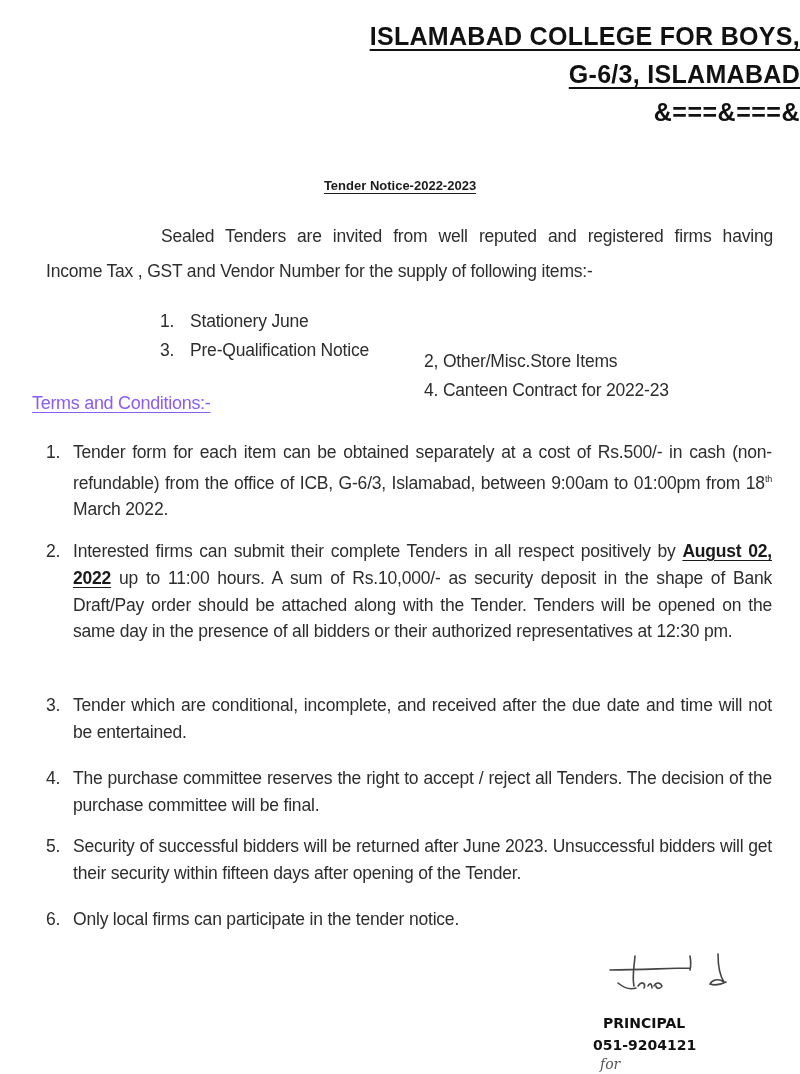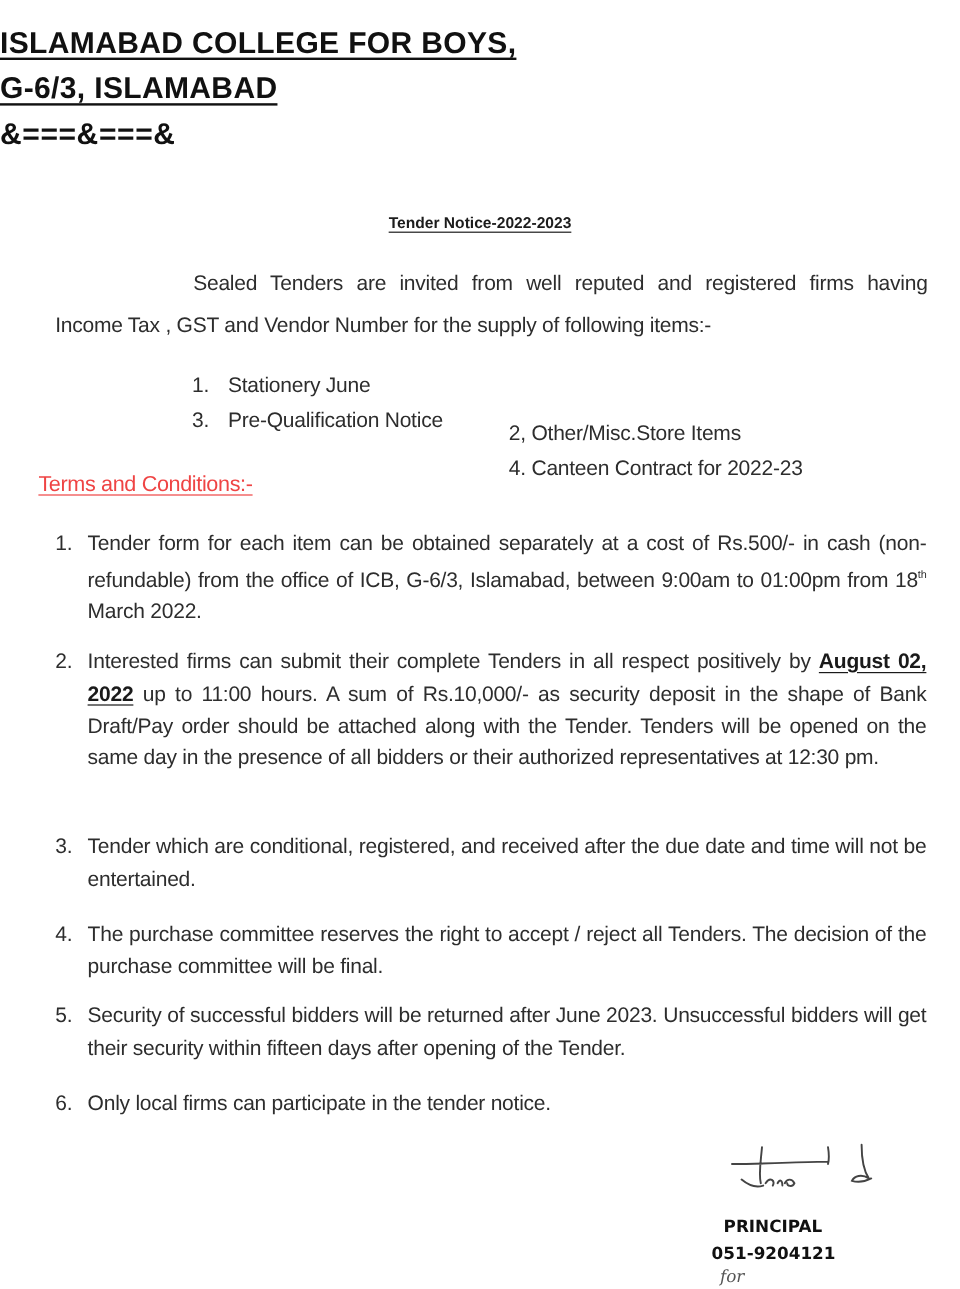--- a/index.html
+++ b/index.html
@@ -1,35 +1,35 @@
 <!DOCTYPE html>
 <html><head>
 <meta charset="utf-8">
 <style>
   html, body { margin: 0; padding: 0; background: #ffffff; }
   body { width: 800px; height: 1074px; position: relative; overflow: hidden; color: #2a2a2a;
          font-family: "Liberation Sans", sans-serif; }
-  .header { position: absolute; left: 0; width: 800px; text-align: left; font-weight: bold; color: #111;
+  .header { position: absolute; left: 0; width: 800px; text-align: right; font-weight: bold; color: #111;
             font-family: "Liberation Sans", sans-serif; }
   .h1 { top: 22px; font-size: 25px; letter-spacing: 0.3px; }
   .h2 { top: 60px; font-size: 25px; letter-spacing: 0.3px; }
   .h3 { top: 98px; font-size: 25px; letter-spacing: 0.5px; }
   .u { text-decoration: underline; text-decoration-thickness: 2px; text-underline-offset: 4px; }
   .title { position: absolute; top: 178px; left: 0; width: 800px; text-align: center; font-size: 13px;
            color: #1c1c1c; }
   .title span { text-decoration: underline; text-underline-offset: 3px; font-weight: 600; }
   .intro { position: absolute; left: 46px; width: 727px; font-size: 17.5px; color: #2d2d2d; letter-spacing: -0.2px;}
   .intro1 { top: 226px; padding-left: 115px; width: 612px; text-align: justify; text-align-last: justify; }
   .intro2 { top: 261px; }
   .items { position: absolute; top: 311px; left: 160px; font-size: 17.5px; color: #2d2d2d; letter-spacing: -0.2px; }
   .items .row { height: 29px; position: relative; width: 600px; }
   .items .c1 { position: absolute; left: 0; }
   .items .c2 { position: absolute; left: 264px; margin-top: 40px; }
   .items .num { display: inline-block; width: 30px; }
-  .tc { position: absolute; top: 393px; left: 32px; font-size: 18px; color: #ef4444; text-decoration: underline;
+  .tc { position: absolute; top: 393px; left: 32px; font-size: 18px; color: #8b5cf6; text-decoration: underline;
         text-underline-offset: 3px; letter-spacing: -0.3px; }
   .cond { position: absolute; left: 46px; width: 726px; font-size: 17.5px; color: #2d2d2d; line-height: 26.8px;
           letter-spacing: -0.2px; }
   .cond .n { position: absolute; left: 0; top: 0; }
   .cond .t { margin-left: 27px; text-align: justify; }
   .c1p { top: 439px; } .c2p { top: 538px; } .c3p { top: 692px; } .c4p { top: 765px; } .c5p { top: 833px; } .c6p { top: 906px; }
   .bold-u { font-weight: bold; text-decoration: underline; text-underline-offset: 3px; color: #1a1a1a; }
   sup { font-size: 9px; }
   .sig { position: absolute; top: 948px; left: 590px; width: 160px; height: 60px; }
   .principal { position: absolute; top: 1015px; left: 603px; font-size: 14px; font-weight: bold; color: #111;
@@ -69,21 +69,21 @@
   <div class="t"><span>Tender form for each item can be obtained separately at a cost of Rs.500/- in cash (non-refundable) from the office of ICB, G-6/3, Islamabad, between 9:00am to 01:00pm from 18</span><sup>th</sup><span> March 2022.</span></div>
 </div>
 
 <div class="cond c2p">
   <span class="n">2.</span>
   <div class="t"><span>Interested firms can submit their complete Tenders in all respect positively by </span><span class="bold-u">August 02, 2022</span><span> up to 11:00 hours.  A sum of Rs.10,000/- as security deposit in the shape of Bank Draft/Pay order should be attached along with the Tender. Tenders will be opened on the same day in the presence of all bidders or their authorized representatives at 12:30 pm.</span></div>
 </div>
 
 <div class="cond c3p">
   <span class="n">3.</span>
-  <div class="t">Tender which are conditional, registered, and received after the due date and time will not be entertained.</div>
+  <div class="t">Tender which are conditional, incomplete, and received after the due date and time will not be entertained.</div>
 </div>
 
 <div class="cond c4p">
   <span class="n">4.</span>
   <div class="t">The purchase committee reserves the right to accept / reject all Tenders. The decision of the purchase committee will be final.</div>
 </div>
 
 <div class="cond c5p">
   <span class="n">5.</span>
   <div class="t">Security of successful bidders will be returned after June 2023. Unsuccessful bidders will get their security within fifteen days after opening of the Tender.</div>

